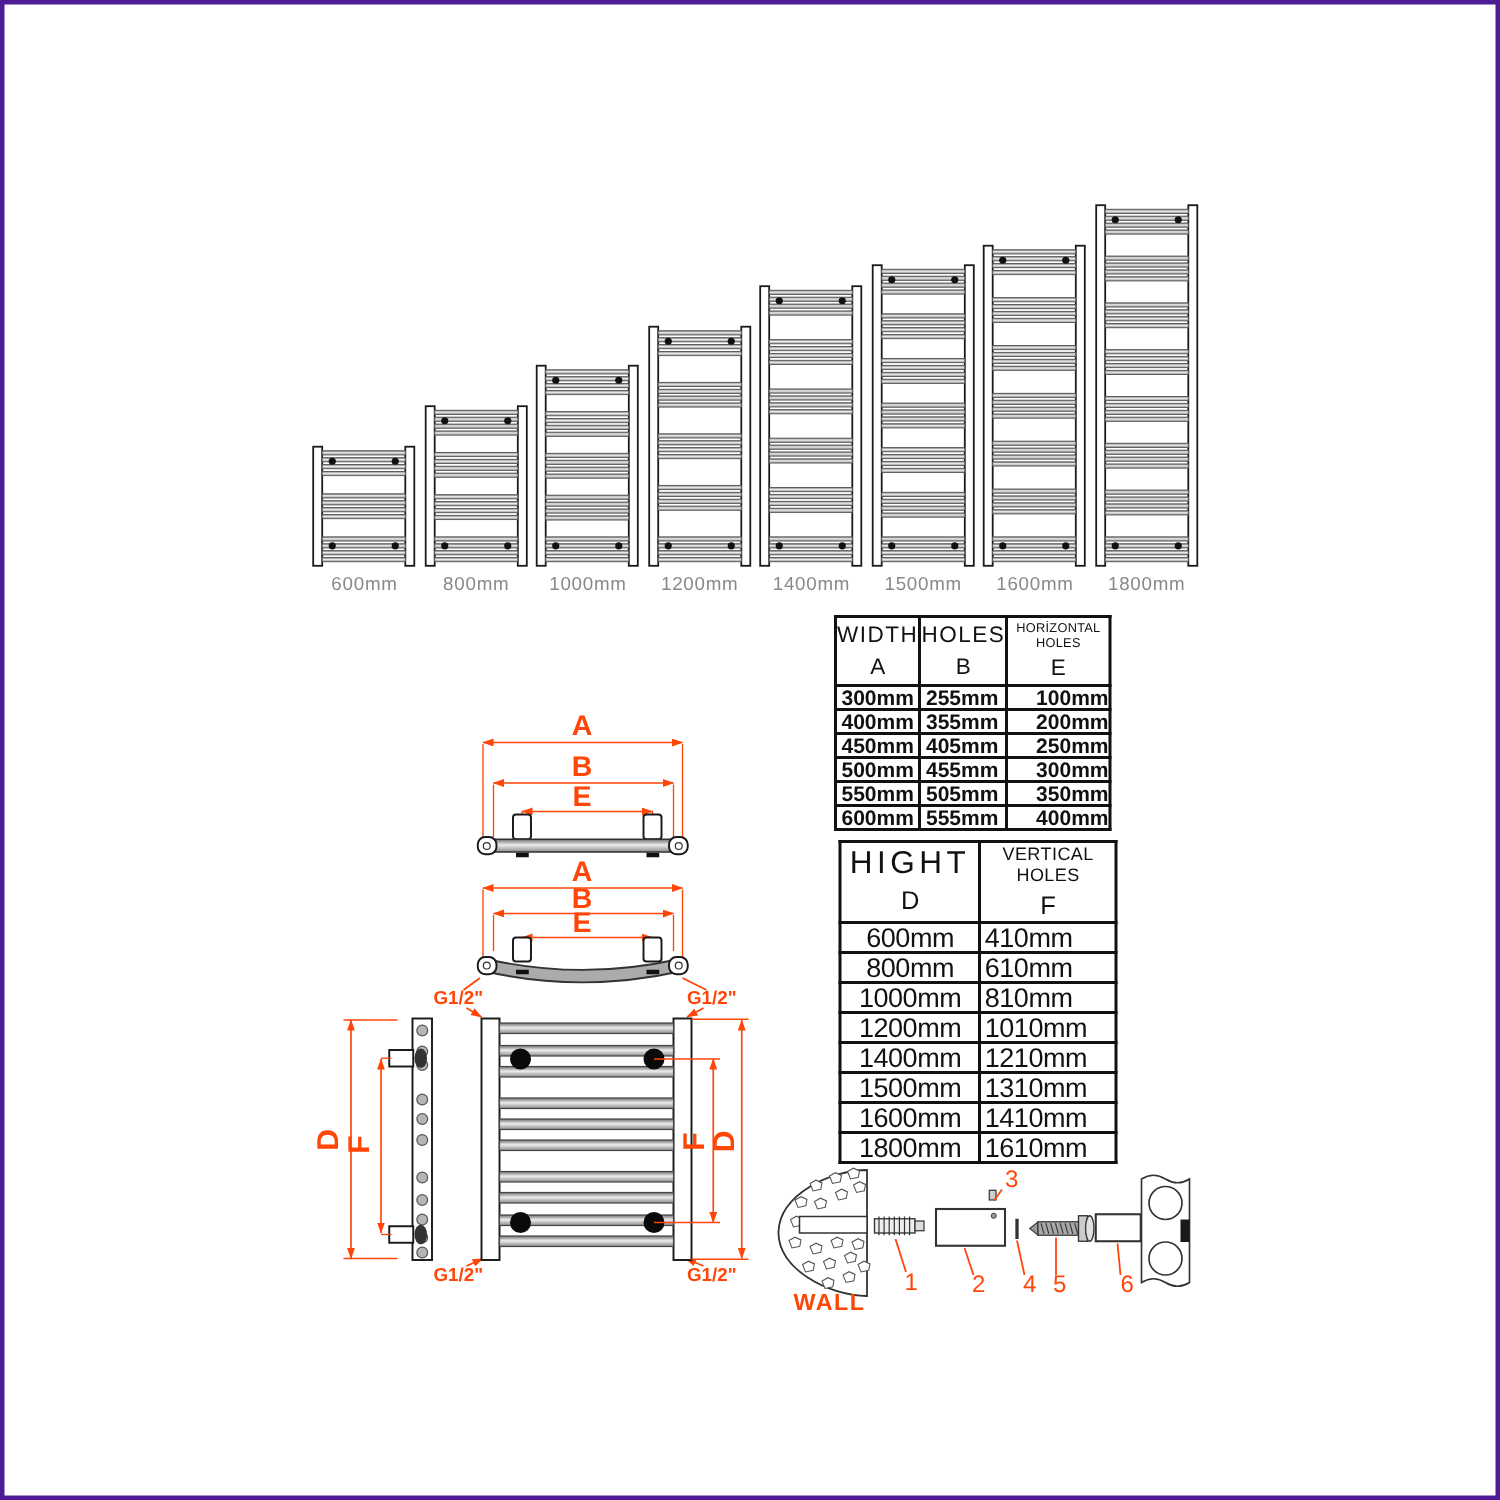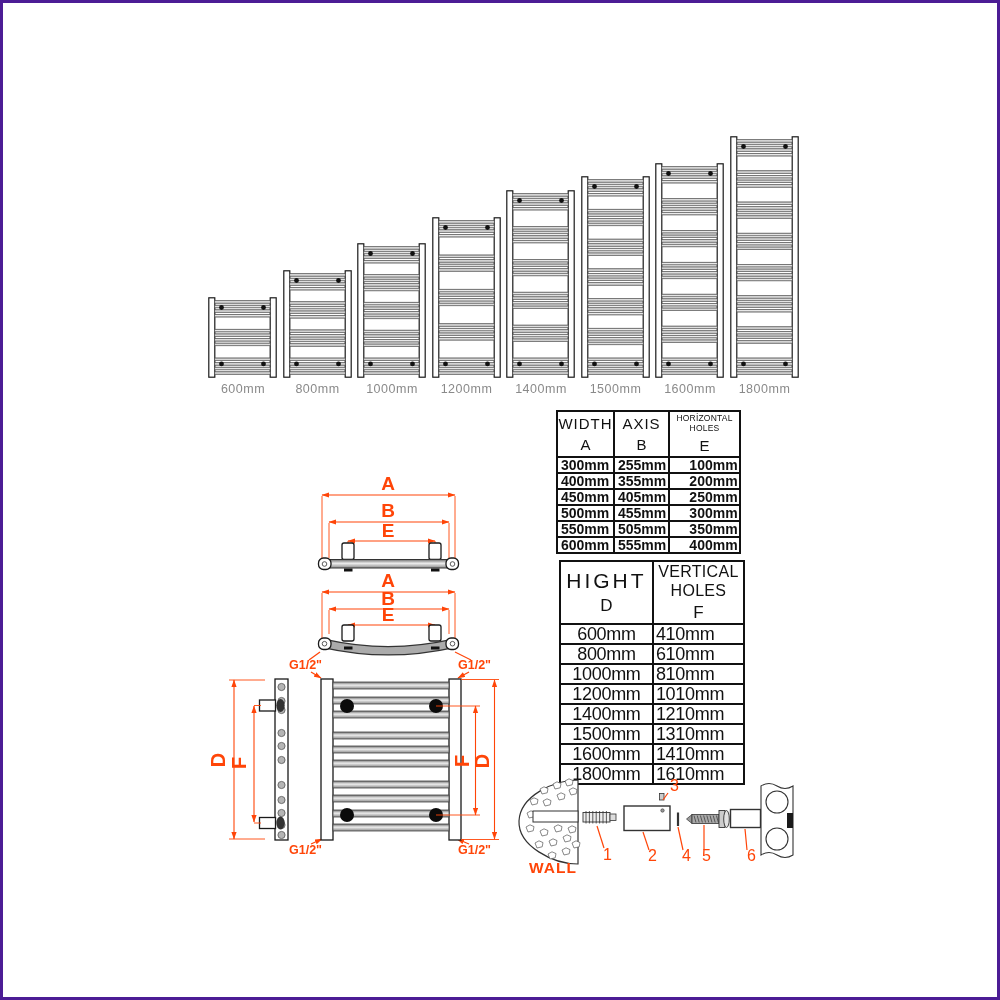--- a/index.html
+++ b/index.html
@@ -29,32 +29,32 @@
   .walltxt{fill:var(--accent);font-weight:bold;font-size:15.5px;letter-spacing:1px;font-family:"Liberation Sans",sans-serif;}
   .blk{fill:#fff;stroke:#1a1a1a;stroke-width:1.3;}
   .thin{fill:none;stroke:#333;stroke-width:0.8;}
   .mk{fill:var(--accent);}
   
   table{position:absolute;border-collapse:collapse;background:#fff;color:#111;border-radius:12px;}
   th,td{border:2px solid #111;padding:0;}
   #width-table{left:553px;top:407px;width:185px;}
   #width-table th{height:44px;vertical-align:middle;text-align:center;font-weight:normal;}
   #width-table td{height:14px;font-size:14px;font-weight:bold;text-align:left;padding-left:3px;line-height:1;}
-  #width-table td.c3{text-align:center;padding-left:18px;}
+  #width-table td.c3{text-align:right;padding-left:18px;}
   #width-table .w1{width:55px}#width-table .w2{width:53px}#width-table .w3{width:69px}
   .tt1{font-size:15px;letter-spacing:1px;}
   .tt1s{font-size:8.5px;letter-spacing:0.2px;line-height:1.15;text-align:center;}
   .tl1{font-size:15px;margin-top:4px;}
   #height-table{left:556px;top:557px;width:186px;}
   #height-table th{height:50px;vertical-align:middle;text-align:center;font-weight:normal;}
   #height-table td{height:17px;font-size:18px;text-align:center;line-height:1;letter-spacing:-0.3px;}
   #height-table td.c2{text-align:left;padding-left:2px;margin-left:16px;}
   #height-table .h1{width:93px}#height-table .h2{width:91px}
   .tt2{font-size:21px;letter-spacing:3px;text-align:center;}
-  .tt2s{font-size:16px;letter-spacing:0.3px;line-height:1.2;}
+  .tt2s{font-size:12px;letter-spacing:0.3px;line-height:1.2;}
   .tl2{font-size:17px;margin-top:3px;}
   svg{position:absolute;overflow:visible;}
   svg text{font-family:"Liberation Sans",sans-serif;}
 </style>
 </head>
 <body>
 
 <div class="canvas" style="--accent: #FF4508;">
 
   <svg width="0" height="0" style="position:absolute" aria-hidden="true">
@@ -465,21 +465,21 @@
   </svg>
 
   <table id="width-table">
     <thead>
       <tr>
         <th class="w1">
           <div class="tt1">WIDTH</div>
           <div class="tl1">A</div>
         </th>
         <th class="w2">
-          <div class="tt1">AXIS</div>
+          <div class="tt1">HOLES</div>
           <div class="tl1">B</div>
         </th>
         <th class="w3">
           <div class="tt1s">HORİZONTAL HOLES</div>
           <div class="tl1">E</div>
         </th>
       </tr>
     </thead>
     <tbody id="width-tbody">
         <tr>

